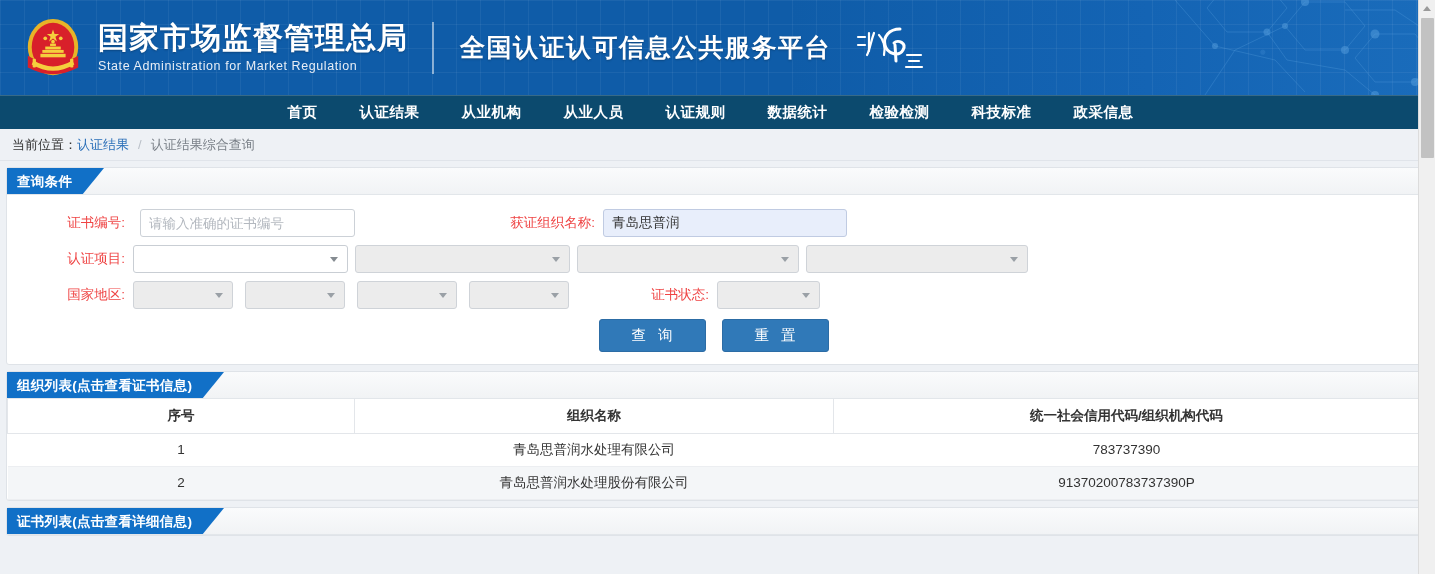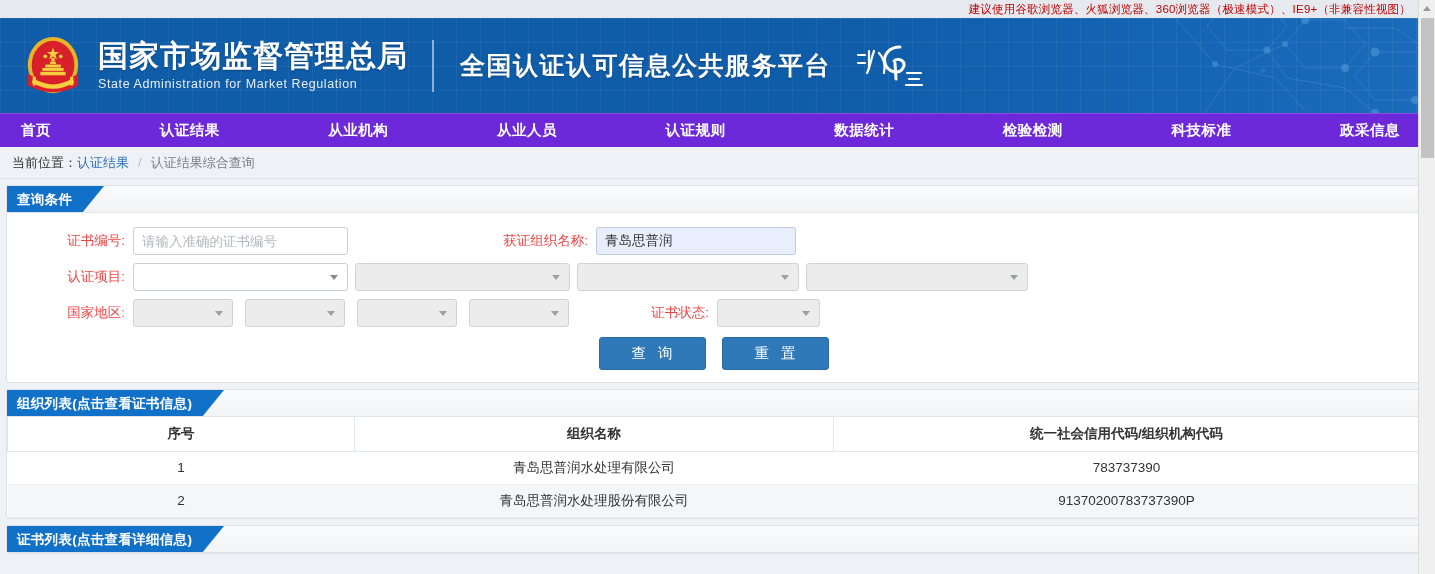--- a/index.html
+++ b/index.html
@@ -88,24 +88,24 @@
     font-weight: bold;
     letter-spacing: 1.5px;
     text-shadow: 0 1px 2px rgba(0,0,0,.25);
     text-align: right;
   }
   .cloud-logo { margin-left: 22px; width: 72px; height: 46px; }
 
   
   .main-nav {
     height: 34px;
-    background: #6d28d9;
+    background: #0c4a6e;
     display: flex;
     align-items: center;
-    justify-content: space-between;
+    justify-content: center;
     padding-right: 14px;
     box-shadow: inset 0 1px 0 rgba(255,255,255,.18);
   }
   .nav-item {
     color: #ffffff;
     font-size: 14.5px;
     font-weight: bold;
     padding: 0 21px;
     line-height: 34px;
     white-space: nowrap;
@@ -291,23 +291,20 @@
     width: 13px; height: 140px;
     background: #c2c2c2;
     border-radius: 1px;
   }
 </style>
 </head>
 <body>
 
 <div id="page">
 
-  <div class="advice-bar">
-    <span class="advice-text">建议使用谷歌浏览器、火狐浏览器、360浏览器（极速模式）、IE9+（非兼容性视图）</span>
-  </div>
 
   <div class="site-header">
     <div class="hdr-grid"></div>
 
     <svg class="hdr-hex" viewBox="0 0 560 95">
       <g fill="none" stroke="#5ba3e0" stroke-opacity="0.35" stroke-width="1">
         <polygon points="430,2 470,2 490,26 470,50 430,50 410,26"></polygon>
         <polygon points="500,34 540,34 560,58 540,82 500,82 480,58"></polygon>
         <polygon points="352,-16 392,-16 412,8 392,32 352,32 332,8"></polygon>
         <path d="M300,0 L340,46 L400,60 L430,92"></path>
@@ -400,23 +397,23 @@
 
   <div class="panel">
     <div class="panel-head">
       <span class="panel-tab">查询条件</span>
     </div>
 
     <div class="form-body">
 
       <div class="form-row">
         <span class="fld-label" style="width:118px;">证书编号:</span>
-        <input class="txt-input" style="width: 215px; margin-left: 8px;" placeholder="请输入准确的证书编号">
+        <input class="txt-input" style="width: 215px; margin-left: 15px;" placeholder="请输入准确的证书编号">
         <span class="fld-label" style="width:140px;margin-left:100px;">获证组织名称:</span>
-        <input class="txt-input filled" style="width: 200px; margin-left: 8px;" id="org-name-value" value="青岛思普润">
+        <input class="txt-input filled" style="width: 244px; margin-left: 8px;" id="org-name-value" value="青岛思普润">
       </div>
 
       <div class="form-row">
         <span class="fld-label" style="width:118px;">认证项目:</span>
         <div class="sel enabled" style="width:215px;margin-left:8px;">
           <span class="arrow"></span>
         </div>
         <div class="sel" style="width:215px;margin-left:7px;">
           <span class="arrow"></span>
         </div>

